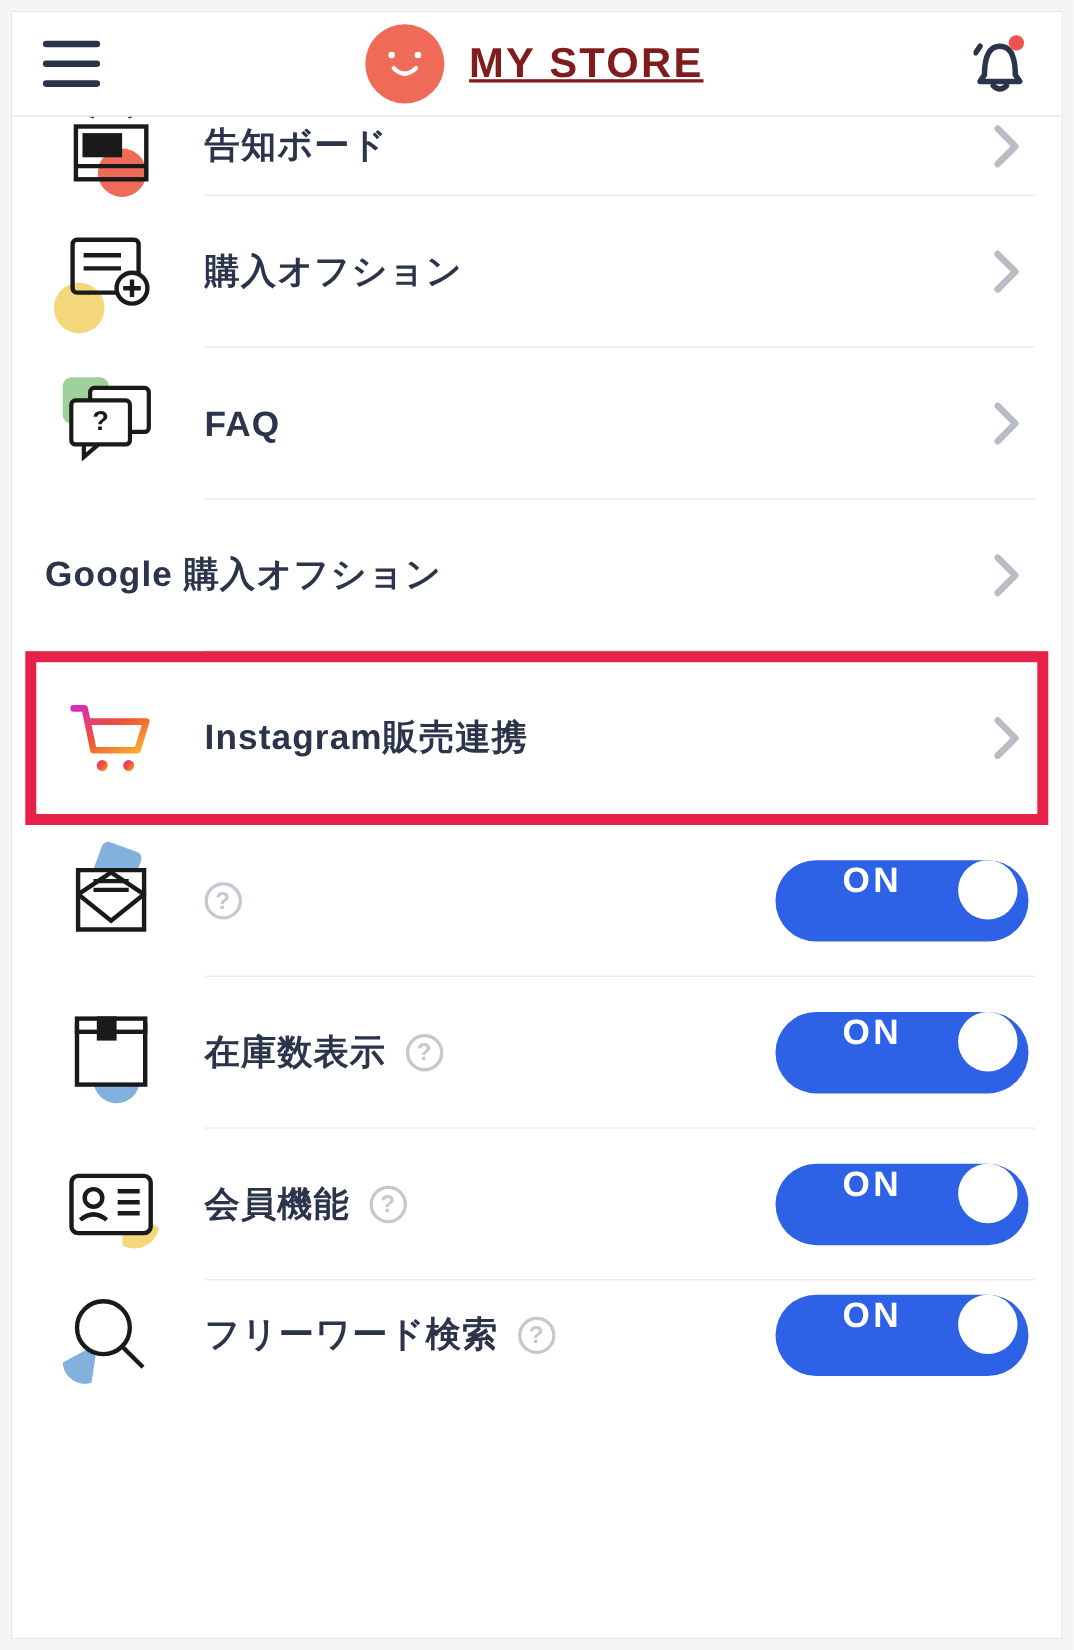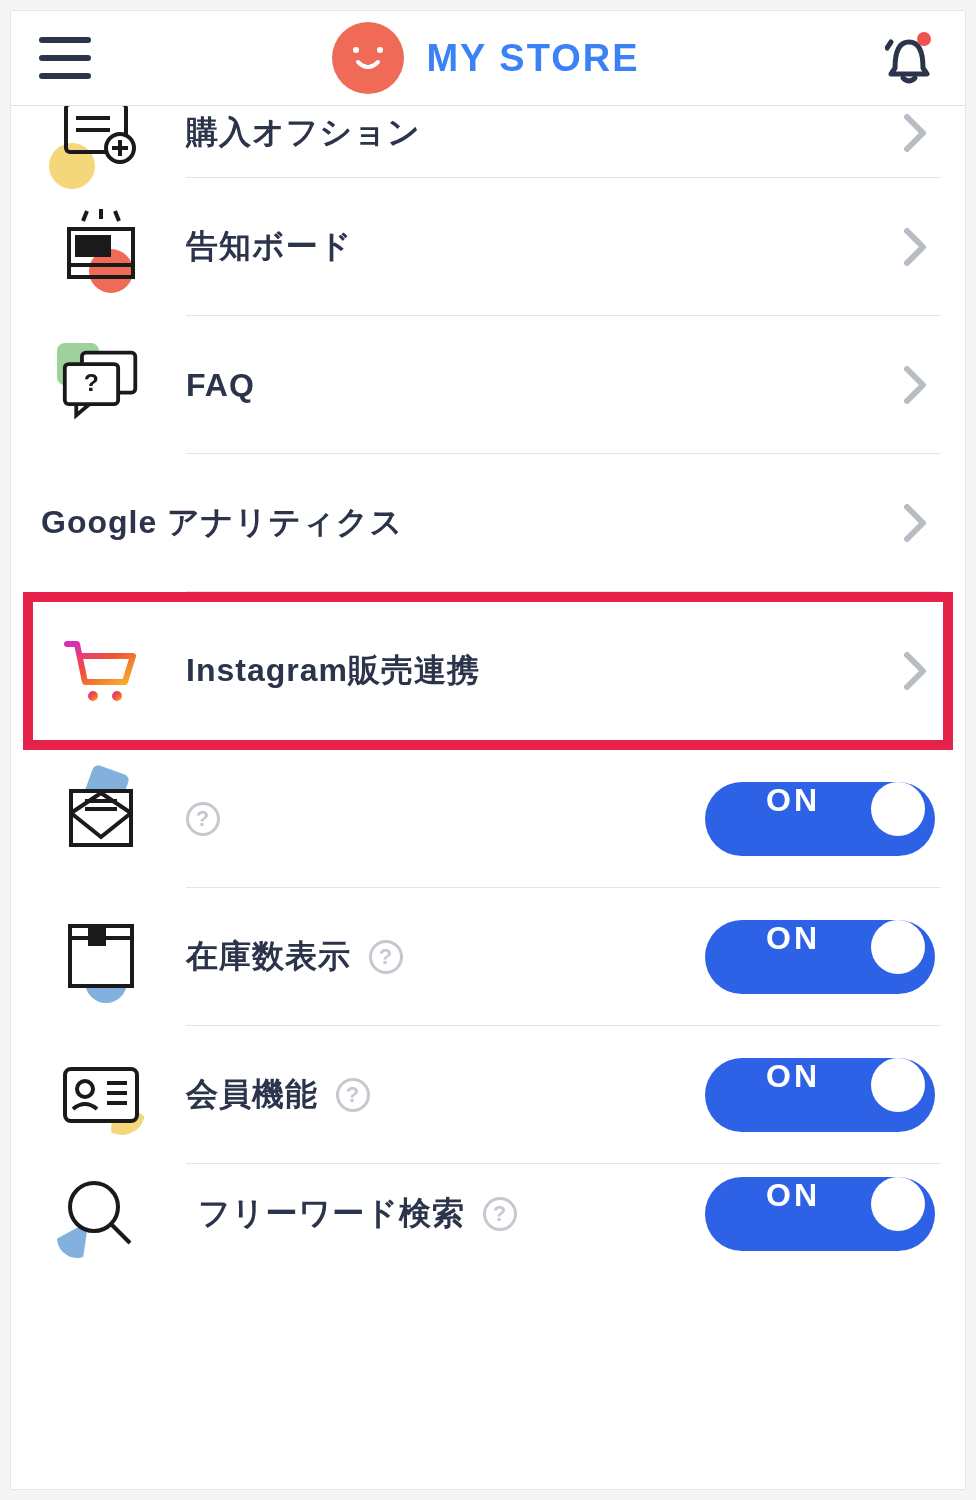--- a/index.html
+++ b/index.html
@@ -6,21 +6,21 @@
   html,body{width:976px;height:1500px;font-family:"Hiragino Kaku Gothic ProN","Hiragino Sans","Yu Gothic",sans-serif;background:#f5f5f5;}
   .device{width:976px;height:1500px;background:#f5f5f5;padding:10px;}
   .screen{width:100%;height:100%;background:#fff;overflow:hidden;position:relative;border:1px solid #e6e6e6;}
 
   
   .header{height:95px;display:flex;align-items:center;justify-content:space-between;padding:0 28px;border-bottom:1px solid #e1e1e1;background:#fff;position:relative;z-index:5;}
   .menu-btn{width:52px;height:52px;display:flex;flex-direction:column;justify-content:center;gap:12px;cursor:pointer;}
   .menu-btn span{display:block;height:6px;width:52px;background:#2b344a;border-radius:4px;}
   .title-wrap{display:flex;align-items:center;gap:22px;}
   .face{width:72px;height:72px;border-radius:50%;background:#ef6b58;display:flex;align-items:center;justify-content:center;}
-  .title{font-size:38px;font-weight:700;letter-spacing:2px;color:#3b82f6;}
+  .title{font-size:38px;font-weight:700;letter-spacing:2px;color:#7f1d1d;text-decoration:underline;}
   .bell-wrap{position:relative;width:56px;height:56px;display:flex;align-items:center;justify-content:center;cursor:pointer;}
   .bell-dot{position:absolute;top:2px;right:6px;width:14px;height:14px;border-radius:50%;background:#ef5350;}
 
   
   .list{position:relative;}
   .row{display:flex;align-items:center;height:138px;padding:0 30px 0 30px;cursor:pointer;position:relative;}
   .row:first-child{height:90px;margin-top:-18px;}
   .row .sep{position:absolute;left:175px;right:24px;bottom:0;height:1px;background:#e5e5e5;}
   .icon-cell{width:145px;display:flex;align-items:center;justify-content:flex-start;padding-left:20px;}
   .icon-box{width:80px;height:80px;position:relative;display:flex;align-items:center;justify-content:center;}
@@ -77,20 +77,43 @@
         </svg>
         <div class="bell-dot"></div>
       </div>
     </div>
 
     <div class="list">
 
       <div class="row">
         <div class="icon-cell">
           <div class="icon-box">
+            <div class="blob red" style="width:44px;height:44px;left:28px;top:42px;"></div>
+            <svg class="ico" width="80" height="80" viewBox="0 0 80 80" fill="none" stroke="#1a1a1a" stroke-width="4">
+              <line x1="26" y1="4" x2="22" y2="14"></line>
+              <line x1="40" y1="2" x2="40" y2="12"></line>
+              <line x1="54" y1="4" x2="58" y2="14"></line>
+              <rect x="8" y="22" width="64" height="48"></rect>
+              <rect x="16" y="30" width="32" height="18" fill="#1a1a1a"></rect>
+              <line x1="8" y1="58" x2="72" y2="58"></line>
+            </svg>
+          </div>
+        </div>
+        <div class="label">告知ボード</div>
+        <div class="chev">
+          <svg width="24" height="40" viewBox="0 0 24 40" fill="none" stroke-width="6" stroke-linecap="round" stroke-linejoin="round">
+              <path d="M4 4 L20 20 L4 36"></path>
+            </svg>
+        </div>
+        <div class="sep"></div>
+      </div>
+
+      <div class="row">
+        <div class="icon-cell">
+          <div class="icon-box">
             <div class="blob yellow" style="width:46px;height:46px;left:-12px;top:50px;"></div>
             <svg class="ico" width="78" height="70" viewBox="0 0 78 70" fill="none" stroke="#1a1a1a" stroke-width="4">
               <rect x="4" y="6" width="60" height="48" rx="4"></rect>
               <line x1="14" y1="20" x2="48" y2="20"></line>
               <line x1="14" y1="32" x2="48" y2="32"></line>
               <circle cx="58" cy="50" r="14" fill="#fff"></circle>
               <line x1="58" y1="42" x2="58" y2="58"></line>
               <line x1="50" y1="50" x2="66" y2="50"></line>
             </svg>
           </div>
@@ -100,63 +123,40 @@
           <svg width="24" height="40" viewBox="0 0 24 40" fill="none" stroke-width="6" stroke-linecap="round" stroke-linejoin="round">
               <path d="M4 4 L20 20 L4 36"></path>
             </svg>
         </div>
         <div class="sep"></div>
       </div>
 
       <div class="row">
         <div class="icon-cell">
           <div class="icon-box">
-            <div class="blob red" style="width:44px;height:44px;left:28px;top:42px;"></div>
-            <svg class="ico" width="80" height="80" viewBox="0 0 80 80" fill="none" stroke="#1a1a1a" stroke-width="4">
-              <line x1="26" y1="4" x2="22" y2="14"></line>
-              <line x1="40" y1="2" x2="40" y2="12"></line>
-              <line x1="54" y1="4" x2="58" y2="14"></line>
-              <rect x="8" y="22" width="64" height="48"></rect>
-              <rect x="16" y="30" width="32" height="18" fill="#1a1a1a"></rect>
-              <line x1="8" y1="58" x2="72" y2="58"></line>
-            </svg>
-          </div>
-        </div>
-        <div class="label">告知ボード</div>
-        <div class="chev">
-          <svg width="24" height="40" viewBox="0 0 24 40" fill="none" stroke-width="6" stroke-linecap="round" stroke-linejoin="round">
-              <path d="M4 4 L20 20 L4 36"></path>
-            </svg>
-        </div>
-        <div class="sep"></div>
-      </div>
-
-      <div class="row">
-        <div class="icon-cell">
-          <div class="icon-box">
             <div class="blob green" style="width:42px;height:42px;left:-4px;top:-2px;border-radius:8px;"></div>
             <svg class="ico" width="84" height="76" viewBox="0 0 84 76" fill="none" stroke="#1a1a1a" stroke-width="4">
               <rect x="22" y="4" width="56" height="42" rx="4" fill="#fff"></rect>
               <rect x="4" y="16" width="56" height="42" rx="4" fill="#fff"></rect>
               <path d="M16 58 L16 70 L30 58"></path>
               <text x="24" y="44" font-size="26" font-weight="700" fill="#1a1a1a" stroke="none">?</text>
             </svg>
           </div>
         </div>
         <div class="label">FAQ</div>
         <div class="chev">
           <svg width="24" height="40" viewBox="0 0 24 40" fill="none" stroke-width="6" stroke-linecap="round" stroke-linejoin="round">
               <path d="M4 4 L20 20 L4 36"></path>
             </svg>
         </div>
         <div class="sep"></div>
       </div>
 
       <div class="row">
-        <div class="label">Google アナリティクス</div>
+        <div class="label">Google 購入オフション</div>
         <div class="chev">
           <svg width="24" height="40" viewBox="0 0 24 40" fill="none" stroke-width="6" stroke-linecap="round" stroke-linejoin="round">
               <path d="M4 4 L20 20 L4 36"></path>
             </svg>
         </div>
         <div class="sep"></div>
       </div>
 
 
       <div class="row" style="height:158px;">
@@ -249,21 +249,21 @@
           <span>会員機能</span>
           <span class="help">?</span>
         </div>
         <div class="toggle">
           <span class="toggle-label">ON</span>
           <span class="toggle-knob"></span>
         </div>
         <div class="sep"></div>
       </div>
 
-      <div class="row" style="height:100px;gap:12px;">
+      <div class="row" style="height:100px;">
         <div class="icon-cell">
           <div class="icon-box">
             <div class="blob blue" style="width:40px;height:40px;left:-4px;top:44px;clip-path:polygon(50% 0,100% 100%,0 100%);transform:rotate(35deg);"></div>
             <svg class="ico" width="74" height="74" viewBox="0 0 74 74" fill="none" stroke="#1a1a1a" stroke-width="4">
               <circle cx="30" cy="30" r="24" fill="#fff"></circle>
               <line x1="48" y1="48" x2="66" y2="66"></line>
             </svg>
           </div>
         </div>
         <div class="label">

